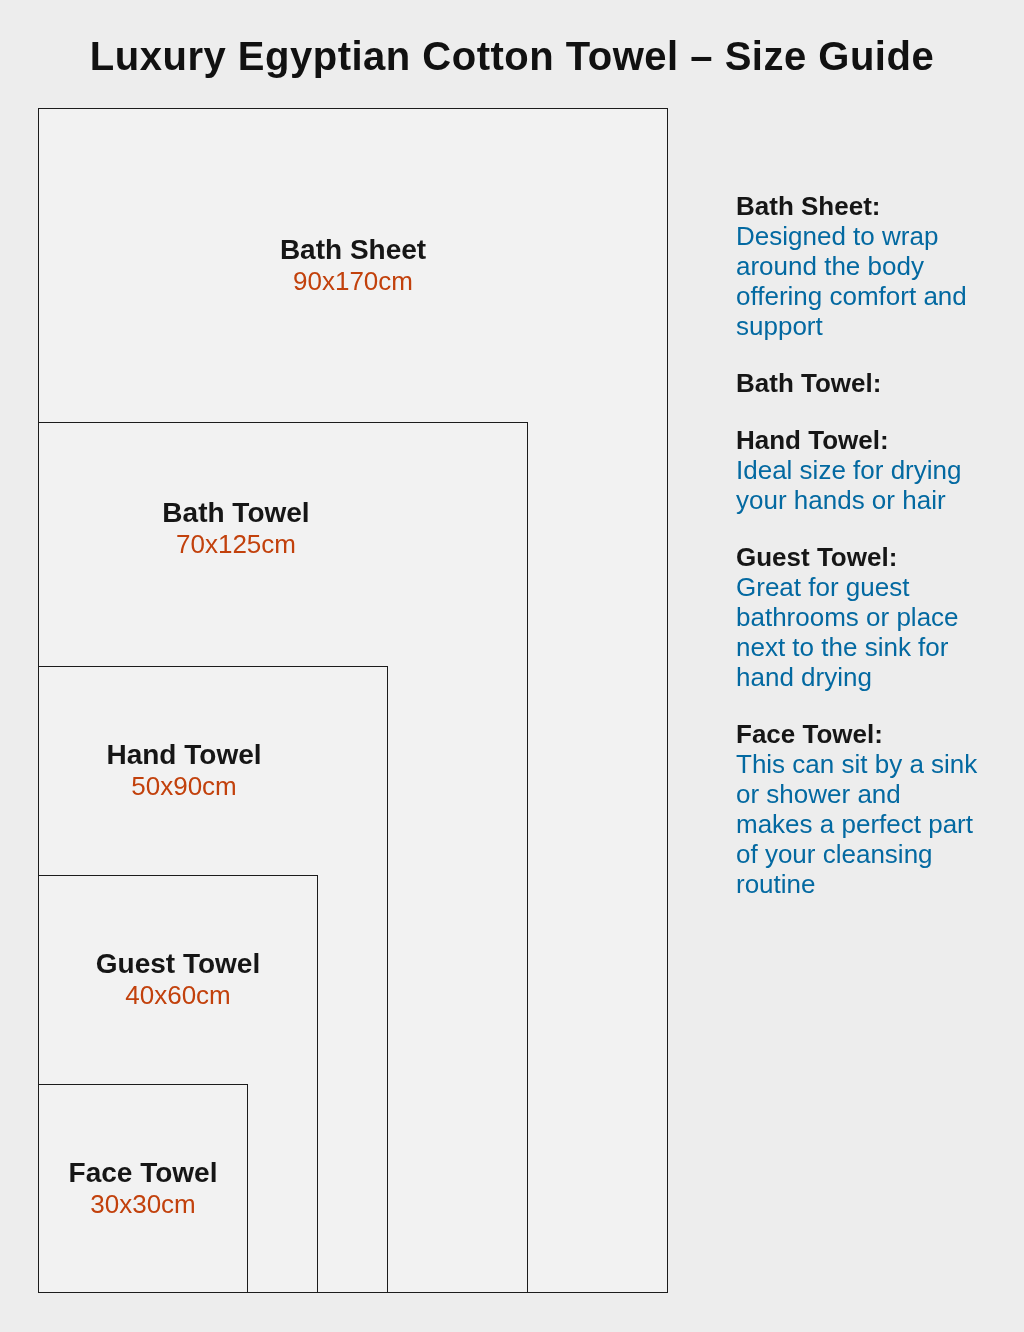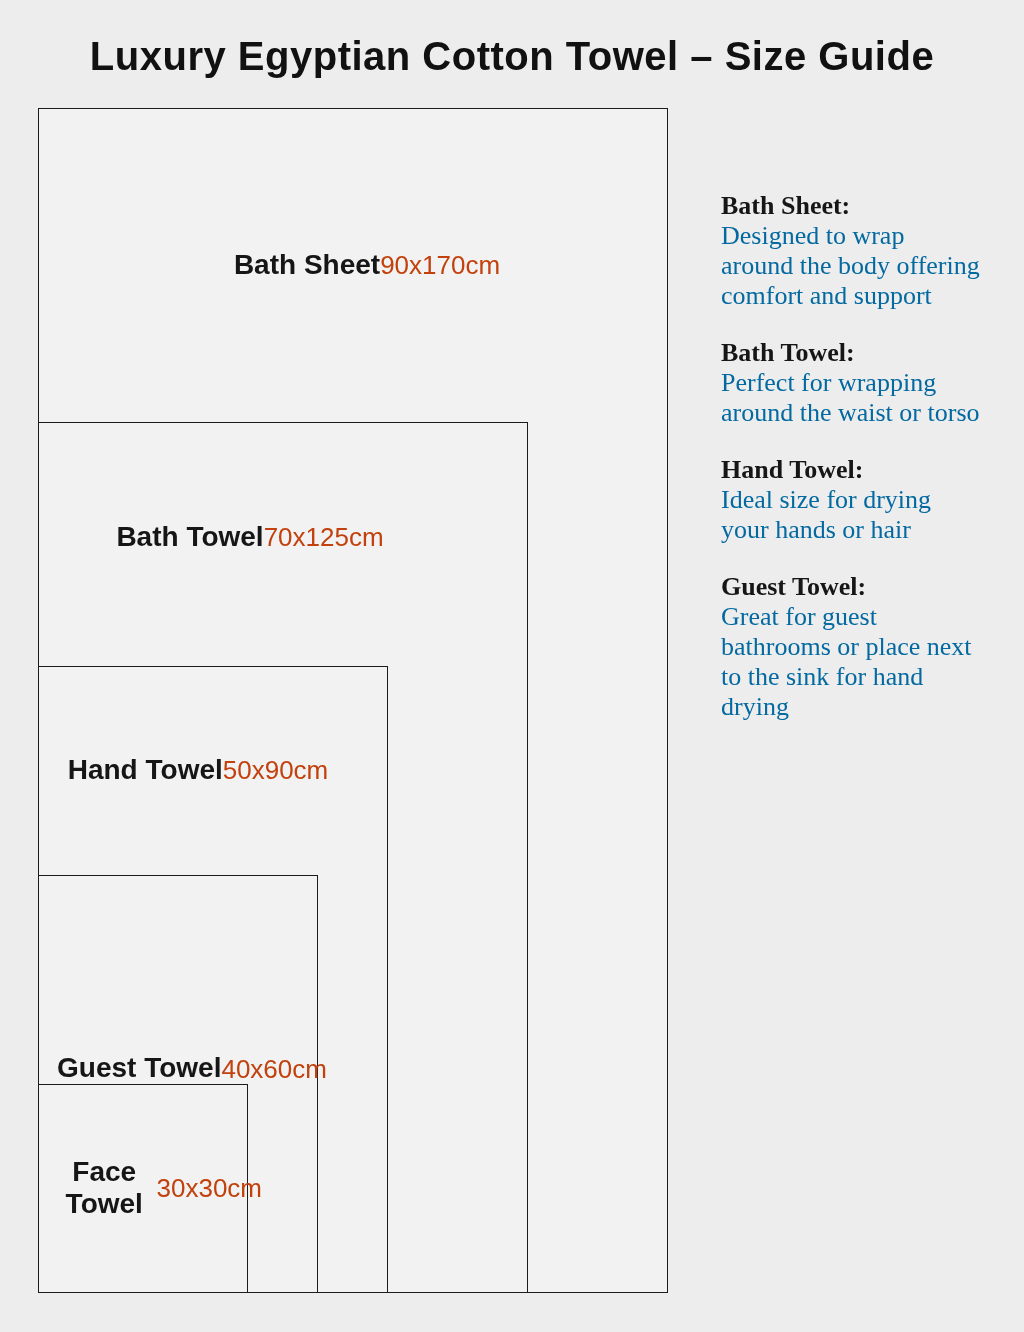--- a/index.html
+++ b/index.html
@@ -35,47 +35,45 @@
     box-sizing: border-box;
     border: 1.5px solid #1c1c1c;
     background: transparent;
   }
   .towel-rect.largest {
     background: #f2f2f2;
   }
   .towel-band {
     position: absolute;
     display: flex;
-    flex-direction: row;
+    flex-direction: column;
     align-items: center;
     justify-content: center;
     text-align: center;
     pointer-events: none;
-    padding-left: 14px;
   }
   .towel-name {
     font-weight: bold;
     font-size: 28px;
     line-height: 32px;
     color: #161616;
   }
   .towel-size {
     font-size: 26px;
     line-height: 30px;
     color: #c2410c;
   }
   .legend {
     position: absolute;
     left: 720px;
     top: 191px;
     width: 262px;
   }
   .legend-section {
-    margin: 0 0 27px 1px;
-    font-family: Liberation Serif, serif;
+    margin: 0 0 27px 16px;
   }
   .legend-heading {
     margin: 0;
     font-size: 26px;
     line-height: 30px;
     font-weight: bold;
     color: #161616;
   }
   .legend-body {
     margin: 0;
@@ -97,50 +95,53 @@
     <div class="towel-rect largest" style="left: 38px; top: 108.1px; width: 630px; height: 1184.9px;"></div>
     <div class="towel-rect" style="left: 38px; top: 421.75px; width: 490px; height: 871.25px;"></div>
     <div class="towel-rect" style="left: 38px; top: 665.7px; width: 350px; height: 627.3px;"></div>
     <div class="towel-rect" style="left: 38px; top: 874.8px; width: 280px; height: 418.2px;"></div>
     <div class="towel-rect" style="left: 38px; top: 1083.9px; width: 210px; height: 209.1px;"></div>
 
     <div class="towel-band" style="left: 38px; top: 108.1px; width: 630px; height: 313.65px;">
       <span class="towel-name">Bath Sheet</span>
       <span class="towel-size">90x170cm</span>
     </div>
-    <div class="towel-band" style="left: 38px; top: 415px; width: 396px; height: 243.95px;">
+    <div class="towel-band" style="left: 38px; top: 406px; width: 396px; height: 243.95px;">
       <span class="towel-name">Bath Towel</span>
       <span class="towel-size">70x125cm</span>
     </div>
     <div class="towel-band" style="left: 38px; top: 665.7px; width: 292px; height: 209.1px;">
       <span class="towel-name">Hand Towel</span>
       <span class="towel-size">50x90cm</span>
     </div>
-    <div class="towel-band" style="left: 38px; top: 874.8px; width: 280px; height: 209.1px; align-items: flex-end;">
+    <div class="towel-band" style="left: 38px; top: 874.8px; width: 280px; height: 209.1px;">
       <span class="towel-name">Guest Towel</span>
       <span class="towel-size">40x60cm</span>
     </div>
     <div class="towel-band" style="left: 38px; top: 1083.9px; width: 210px; height: 209.1px;">
       <span class="towel-name">Face Towel</span>
       <span class="towel-size">30x30cm</span>
     </div>
   </div>
 
   <aside class="legend">
     <div class="legend-section">
       <h3 class="legend-heading">Bath Sheet:</h3>
       <p class="legend-body">Designed to wrap around the body offering comfort and support</p>
     </div>
     <div class="legend-section">
       <h3 class="legend-heading">Bath Towel:</h3>
-      <p class="legend-body">Perfect for wrapping around the waist or torso</p>
     </div>
     <div class="legend-section">
       <h3 class="legend-heading">Hand Towel:</h3>
       <p class="legend-body">Ideal size for drying your hands or hair</p>
     </div>
     <div class="legend-section">
       <h3 class="legend-heading">Guest Towel:</h3>
       <p class="legend-body">Great for guest bathrooms or place next to the sink for hand drying</p>
     </div>
+    <div class="legend-section">
+      <h3 class="legend-heading">Face Towel:</h3>
+      <p class="legend-body">This can sit by a sink or shower and makes a perfect part of your cleansing routine</p>
+    </div>
   </aside>
 
 </div>
 
 </body></html>

